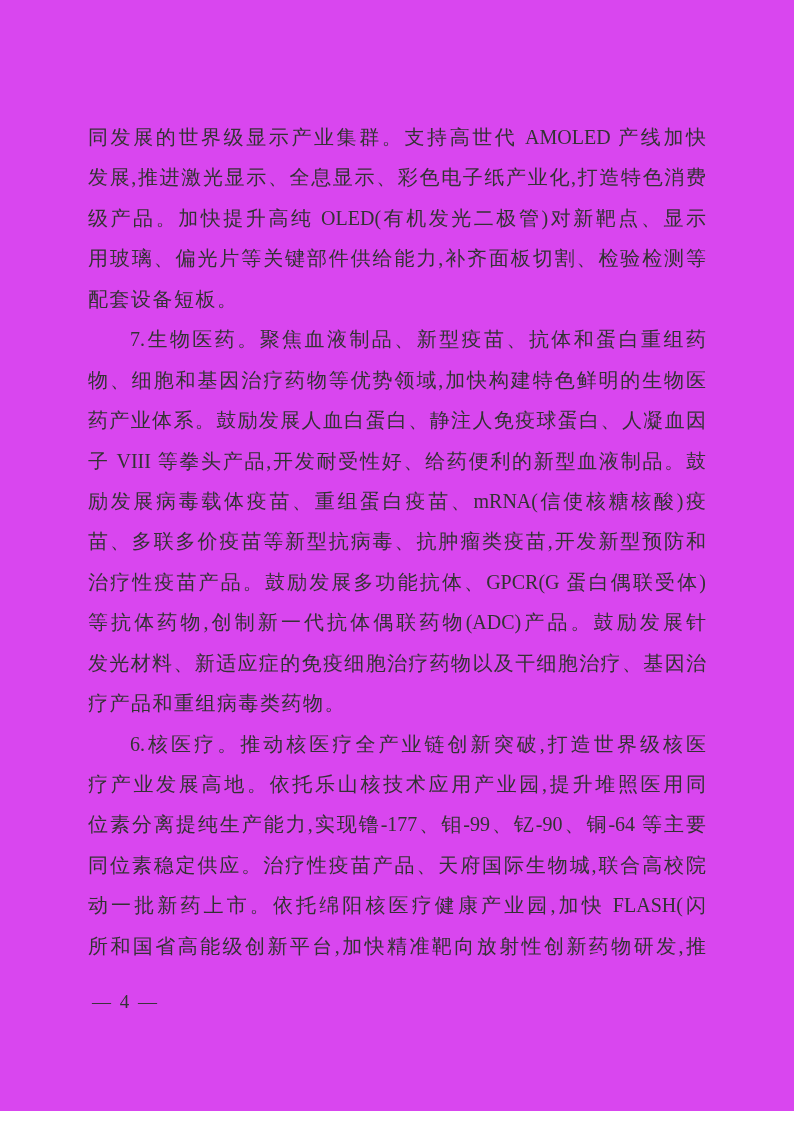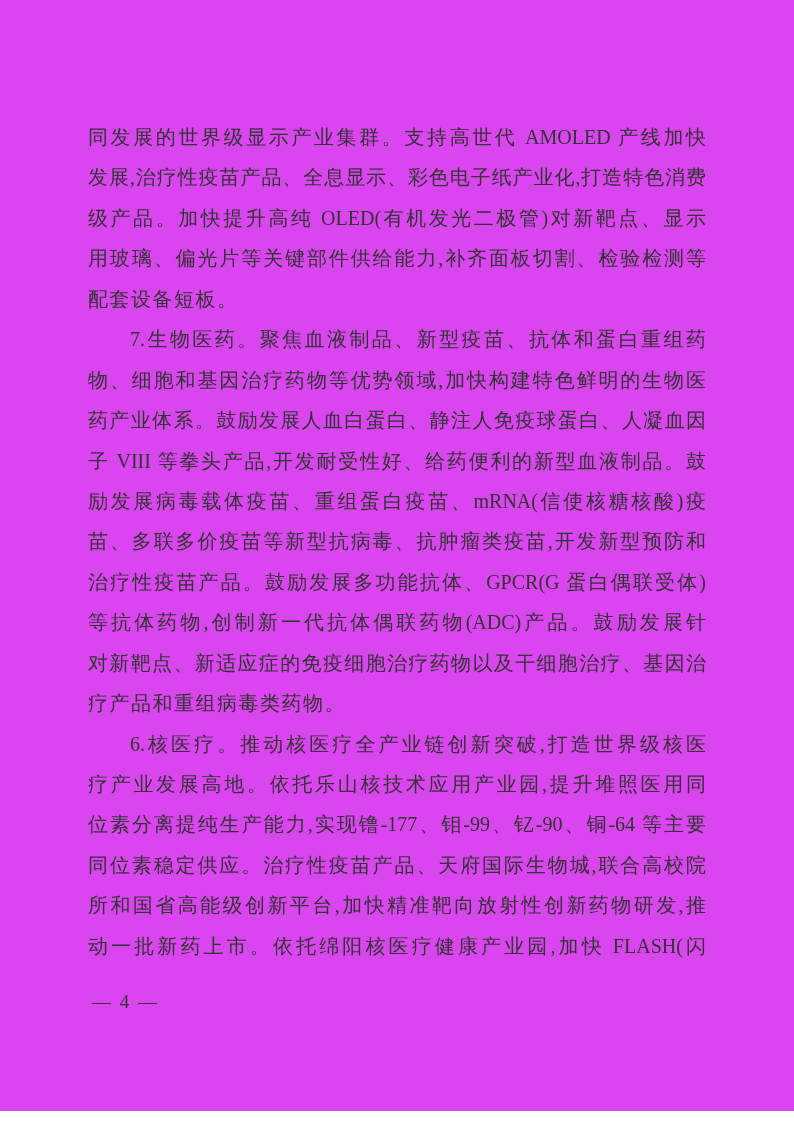--- a/index.html
+++ b/index.html
@@ -47,35 +47,35 @@
     letter-spacing: 2px;
     color: #333333;
   }
 </style>
 </head>
 <body>
 
 <div class="page">
   <div class="body-text">
     <div class="line">同发展的世界级显示产业集群。支持高世代 AMOLED 产线加快</div>
-    <div class="line">发展,治疗性疫苗产品、全息显示、彩色电子纸产业化,打造特色消费</div>
+    <div class="line">发展,推进激光显示、全息显示、彩色电子纸产业化,打造特色消费</div>
     <div class="line">级产品。加快提升高纯 OLED(有机发光二极管)对新靶点、显示</div>
     <div class="line">用玻璃、偏光片等关键部件供给能力,补齐面板切割、检验检测等</div>
     <div class="line end">配套设备短板。</div>
     <div class="line indent">7.生物医药。聚焦血液制品、新型疫苗、抗体和蛋白重组药</div>
     <div class="line">物、细胞和基因治疗药物等优势领域,加快构建特色鲜明的生物医</div>
     <div class="line">药产业体系。鼓励发展人血白蛋白、静注人免疫球蛋白、人凝血因</div>
     <div class="line">子 VIII 等拳头产品,开发耐受性好、给药便利的新型血液制品。鼓</div>
     <div class="line">励发展病毒载体疫苗、重组蛋白疫苗、mRNA(信使核糖核酸)疫</div>
     <div class="line">苗、多联多价疫苗等新型抗病毒、抗肿瘤类疫苗,开发新型预防和</div>
     <div class="line">治疗性疫苗产品。鼓励发展多功能抗体、GPCR(G 蛋白偶联受体)</div>
     <div class="line">等抗体药物,创制新一代抗体偶联药物(ADC)产品。鼓励发展针</div>
-    <div class="line">对新靶点、新适应症的免疫细胞治疗药物以及干细胞治疗、基因治</div>
+    <div class="line">发光材料、新适应症的免疫细胞治疗药物以及干细胞治疗、基因治</div>
     <div class="line end">疗产品和重组病毒类药物。</div>
     <div class="line indent">6.核医疗。推动核医疗全产业链创新突破,打造世界级核医</div>
     <div class="line">疗产业发展高地。依托乐山核技术应用产业园,提升堆照医用同</div>
     <div class="line">位素分离提纯生产能力,实现镥-177、钼-99、钇-90、铜-64 等主要</div>
     <div class="line">同位素稳定供应。治疗性疫苗产品、天府国际生物城,联合高校院</div>
+    <div class="line">动一批新药上市。依托绵阳核医疗健康产业园,加快 FLASH(闪</div>
     <div class="line">所和国省高能级创新平台,加快精准靶向放射性创新药物研发,推</div>
-    <div class="line">动一批新药上市。依托绵阳核医疗健康产业园,加快 FLASH(闪</div>
   </div>
   <div class="page-footer">— 4 —</div>
 </div>
 
 </body></html>

